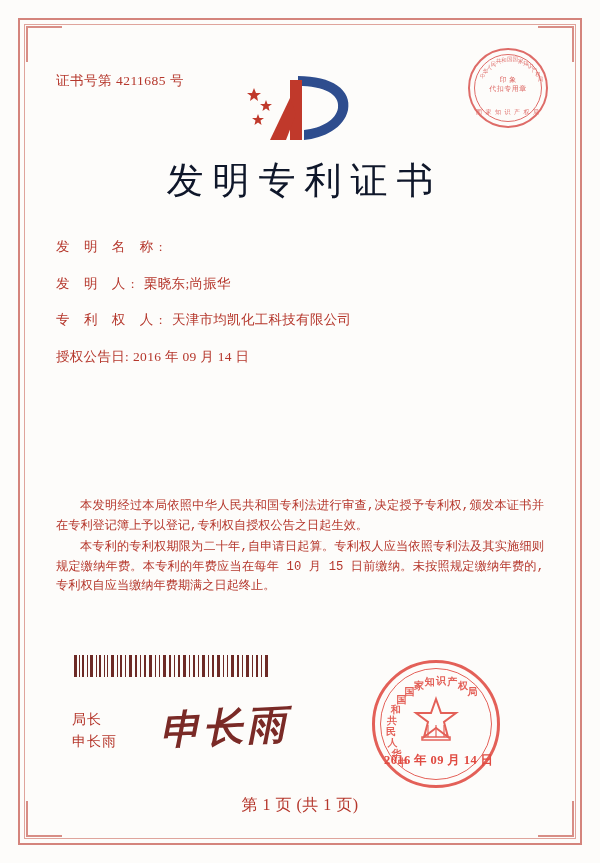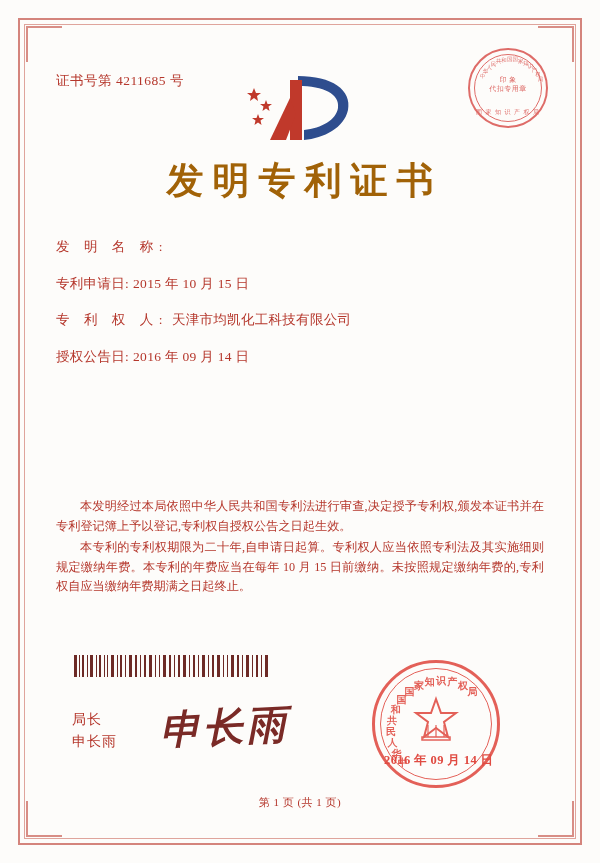--- a/index.html
+++ b/index.html
@@ -110,23 +110,23 @@
     width: 120px; height: 76px;
   }
 
   
   .doc-title {
     position: absolute;
     left: 0; right: 0;
     top: 156px;
     text-align: center;
     font-size: 37px;
-    font-weight: bold;
+    font-weight: normal;
     letter-spacing: 9px;
-    color: #a16207;
+    color: #0f172a;
     font-family: "Liberation Serif", serif;
     text-indent: 9px;
   }
 
   
   .fields {
     position: absolute;
     left: 56px;
     top: 238px;
     width: 490px;
@@ -155,20 +155,21 @@
     top: 497px;
     width: 488px;
     font-size: 12.2px;
     line-height: 19.5px;
     color: #b5372c;
     text-align: justify;
   }
   .body-text p {
     margin: 0 0 2px 0;
     text-indent: 24px;
+    font-family: Liberation Mono, monospace;
   }
 
   
   .barcode {
     position: absolute;
     left: 74px;
     top: 655px;
     width: 196px;
     height: 22px;
   }
@@ -247,21 +248,21 @@
     letter-spacing: 0.4px;
     font-weight: bold;
   }
 
   
   .footer {
     position: absolute;
     left: 0; right: 0;
     top: 795px;
     text-align: center;
-    font-size: 11px;
+    font-size: 16px;
     color: #b5372c;
     letter-spacing: 0.5px;
   }
 </style>
 </head>
 <body>
 
 <div class="page">
 
   <div class="border-outer"></div>
@@ -311,22 +312,22 @@
     </svg>
   </div>
 
   <div class="doc-title">发明专利证书</div>
 
   <div class="fields">
     <div class="field-row">
       <span class="field-label spaced">发 明 名 称:</span>
     </div>
     <div class="field-row">
-      <span class="field-label">专利申请日:</span>
-      <span class="field-value">2015 年 10 月 15 日</span>
+      <span class="field-label spaced">发 明 人:</span>
+      <span class="field-value">栗晓东;尚振华</span>
     </div>
     <div class="field-row">
       <span class="field-label spaced">专 利 权 人:</span>
       <span class="field-value">天津市均凯化工科技有限公司</span>
     </div>
     <div class="field-row">
       <span class="field-label">授权公告日:</span>
       <span class="field-value">2016 年 09 月 14 日</span>
     </div>
   </div>

